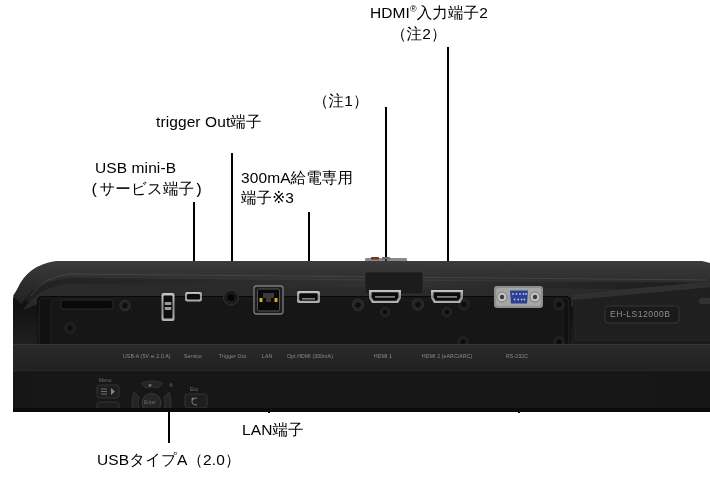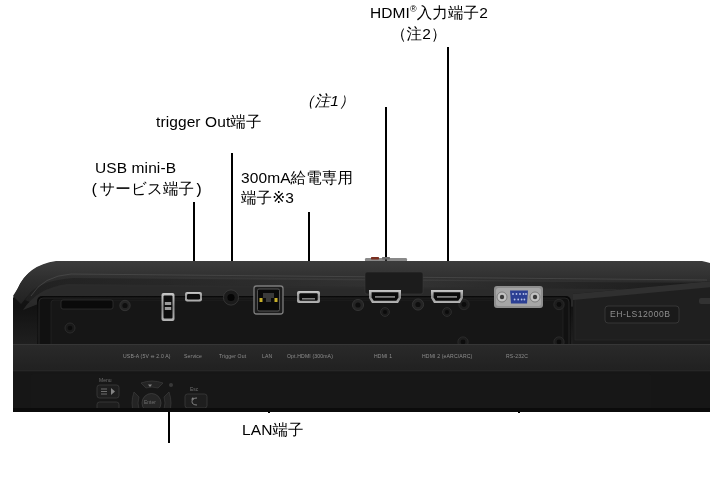--- a/index.html
+++ b/index.html
@@ -27,30 +27,31 @@
   .modelbadge{position:absolute;color:#8f8f8f;font-size:8.6px;letter-spacing:.5px;white-space:nowrap;}
 </style>
 </head>
 <body>
 
 <div id="stage">
 
   <div class="callout" style="left:357px;top:3px;"><span>HDMI</span><span class="sup">®</span><span>入力端子2</span></div>
   <div class="callout" style="left:378px;top:24px;">（注2）</div>
 
-  <div class="callout" style="left:286px;top:91px;font-style:italic;">（注1）</div>
+  <div class="callout" style="left:300px;top:91px;">（注1）</div>
 
   <div class="callout" style="left:143px;top:112px;">trigger Out端子</div>
 
   <div class="callout" style="left:82px;top:158px;">USB mini-B</div>
   <div class="callout" style="left:77px;top:180px;font-family:Liberation Mono, monospace;">(サービス端子)</div>
 
   <div class="callout" style="left:228px;top:168px;">300mA給電専用</div>
   <div class="callout" style="left:228px;top:188px;">端子※3</div>
 
+  <div class="callout" style="left:84px;top:450px;">USBタイプA（2.0）</div>
   <div class="callout" style="left:229px;top:420px;">LAN端子</div>
 
   <div class="leader" style="left:180px;top:202px;height:92px;"></div>
   <div class="leader" style="left:218px;top:153px;height:141px;"></div>
   <div class="leader" style="left:295px;top:212px;height:82px;"></div>
   <div class="leader" style="left:372px;top:107px;height:187px;"></div>
   <div class="leader" style="left:434px;top:47px;height:247px;"></div>
   <div class="leader" style="left:155px;top:303px;height:140px;"></div>
   <div class="leader" style="left:255px;top:303px;height:110px;"></div>
   <div class="leader" style="left:505px;top:300px;height:113px;"></div>

